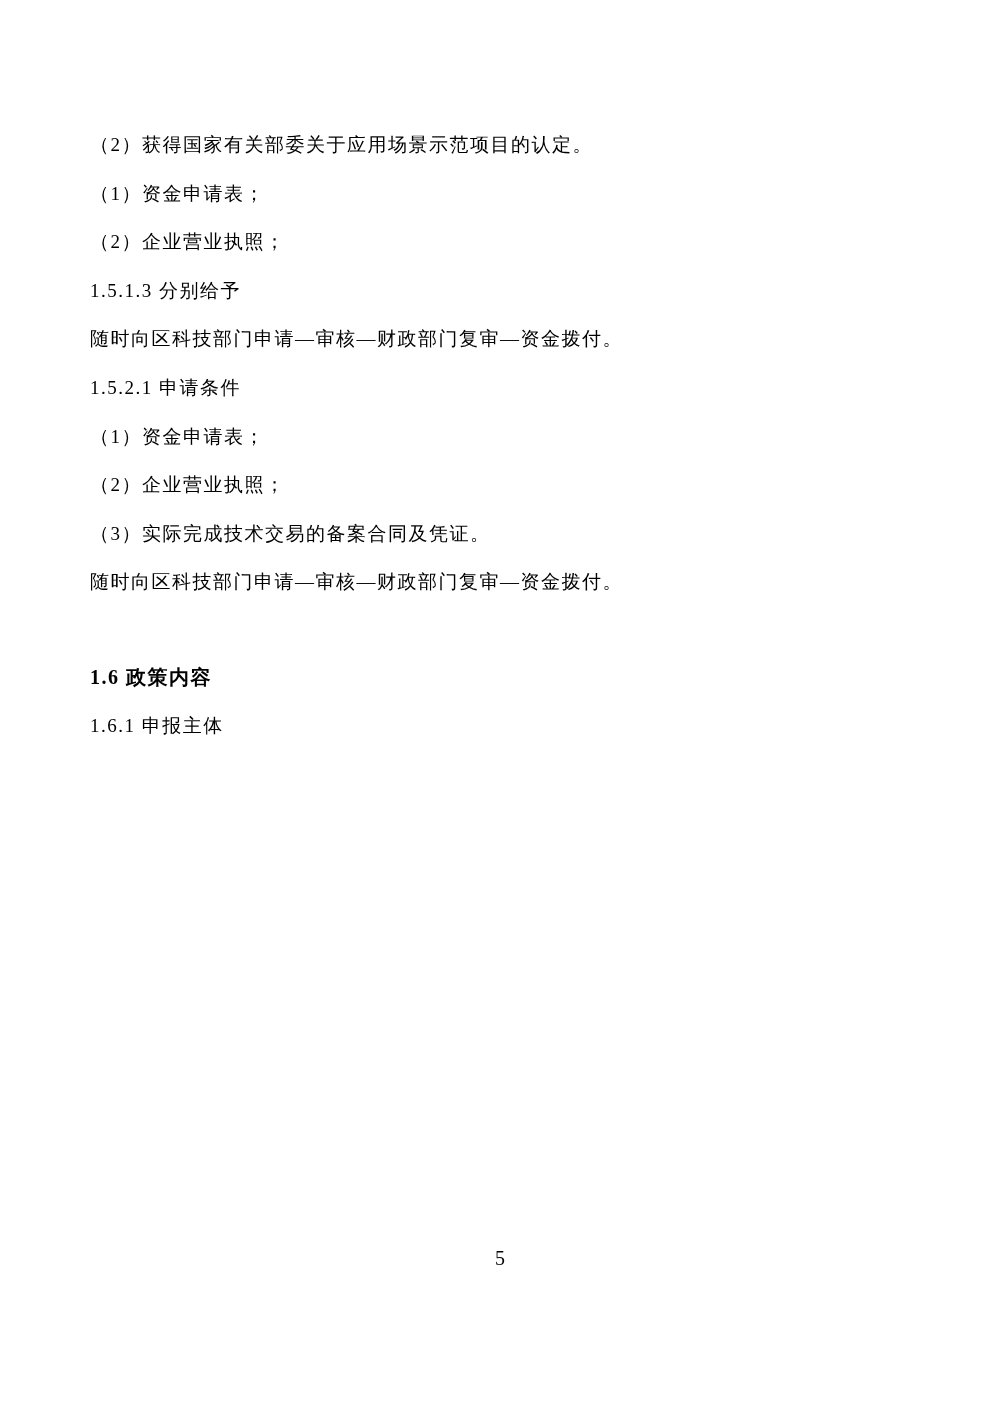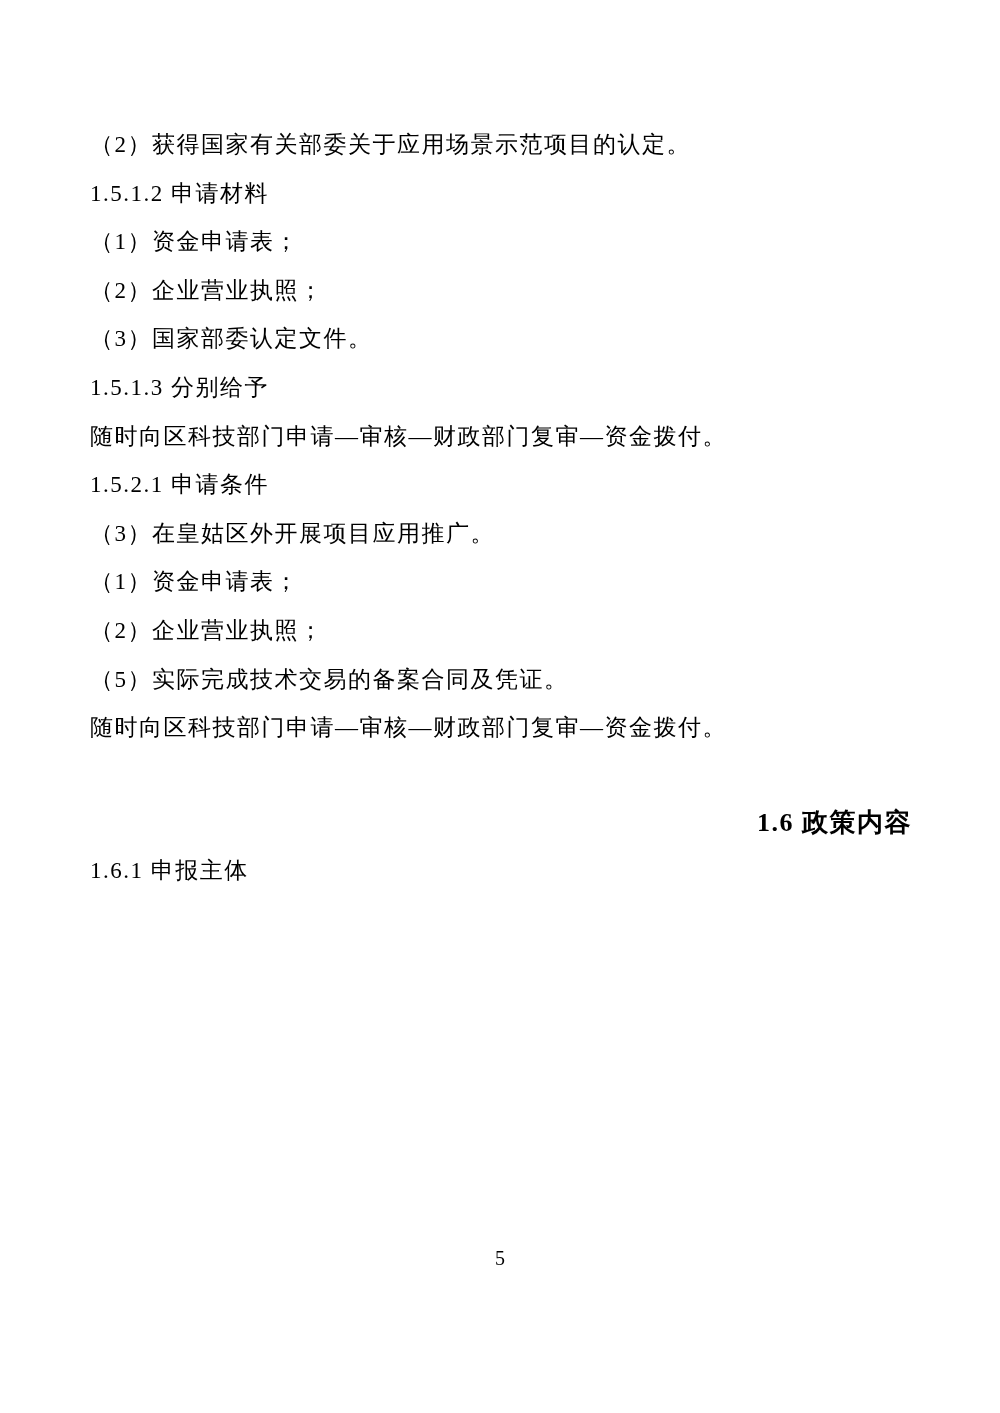--- a/index.html
+++ b/index.html
@@ -15,64 +15,60 @@
     background: #ffffff;
     color: #000000;
     font-family: "Liberation Serif", "DejaVu Serif", serif;
     overflow: hidden;
   }
   .content {
     padding: 121px 88px 0 90px;
   }
   .line {
     margin: 0;
-    font-size: 23px;
+    font-size: 19px;
     line-height: 48.6px;
     letter-spacing: 1.5px;
     text-align: justify;
     text-justify: inter-character;
     white-space: normal;
   }
   .section-heading {
     margin: 0;
     margin-top: 46px;
-    font-size: 26px;
+    font-size: 20px;
     font-weight: bold;
     line-height: 48.6px;
     letter-spacing: 1.5px;
-    text-align: right;
   }
   .page-number {
     position: absolute;
     top: 1244px;
     left: 0;
     width: 100%;
     text-align: center;
     font-size: 20px;
     line-height: 28px;
     letter-spacing: 0;
   }
 </style>
 </head>
 <body>
 
 <div class="page">
   <div class="content">
     <p class="line">（2）获得国家有关部委关于应用场景示范项目的认定。</p>
-    <p class="line">1.5.1.2 申请材料</p>
     <p class="line">（1）资金申请表；</p>
     <p class="line">（2）企业营业执照；</p>
-    <p class="line">（3）国家部委认定文件。</p>
     <p class="line">1.5.1.3 分别给予</p>
     <p class="line">随时向区科技部门申请—审核—财政部门复审—资金拨付。</p>
     <p class="line">1.5.2.1 申请条件</p>
-    <p class="line">（3）在皇姑区外开展项目应用推广。</p>
     <p class="line">（1）资金申请表；</p>
     <p class="line">（2）企业营业执照；</p>
-    <p class="line">（5）实际完成技术交易的备案合同及凭证。</p>
+    <p class="line">（3）实际完成技术交易的备案合同及凭证。</p>
     <p class="line">随时向区科技部门申请—审核—财政部门复审—资金拨付。</p>
 
     <p class="section-heading">1.6 政策内容</p>
     <p class="line">1.6.1 申报主体</p>
   </div>
 
   <div class="page-number">5</div>
 </div>
 
 </body></html>

